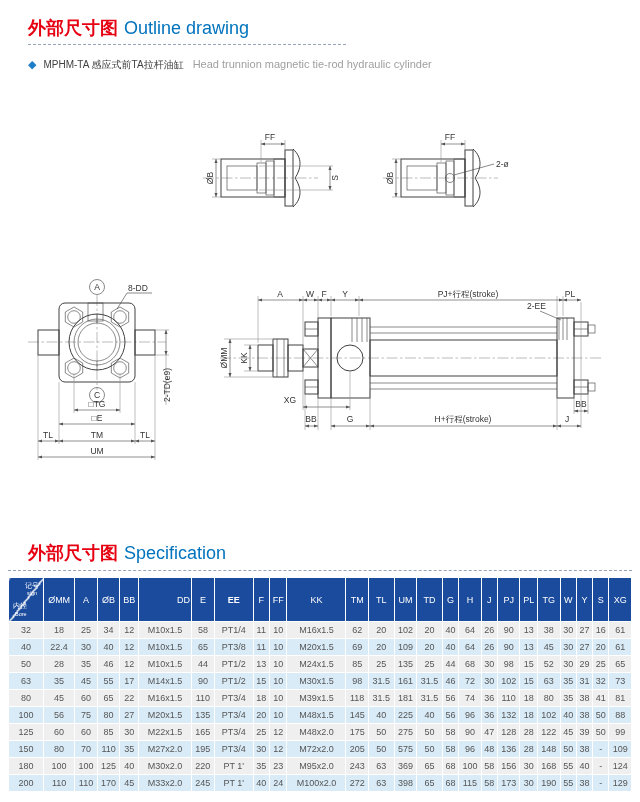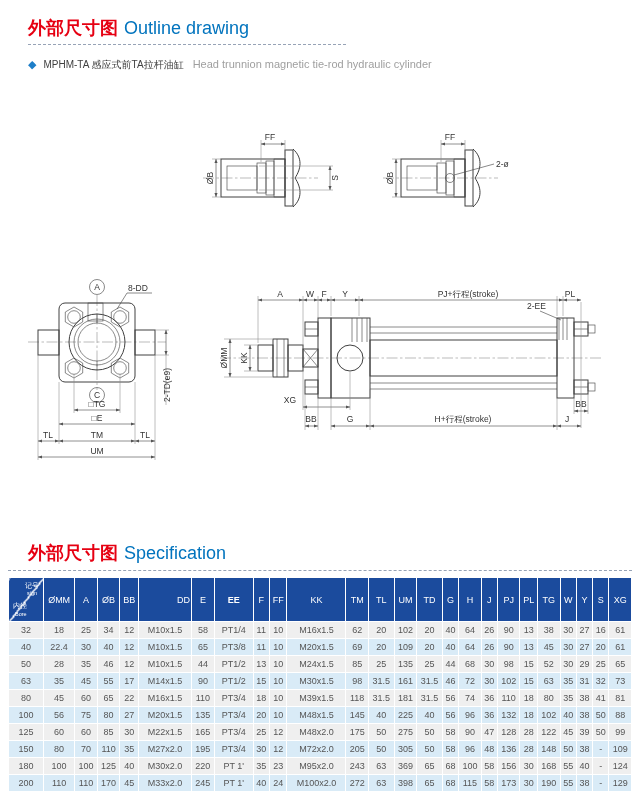--- a/index.html
+++ b/index.html
@@ -490,21 +490,21 @@
           <td>110</td>
           <td>35</td>
           <td>M27x2.0</td>
           <td>195</td>
           <td>PT3/4</td>
           <td>30</td>
           <td>12</td>
           <td>M72x2.0</td>
           <td>205</td>
           <td>50</td>
-          <td>305</td>
+          <td>575</td>
           <td>50</td>
           <td>58</td>
           <td>96</td>
           <td>48</td>
           <td>136</td>
           <td>28</td>
           <td>148</td>
           <td>50</td>
           <td>38</td>
           <td>-</td>

